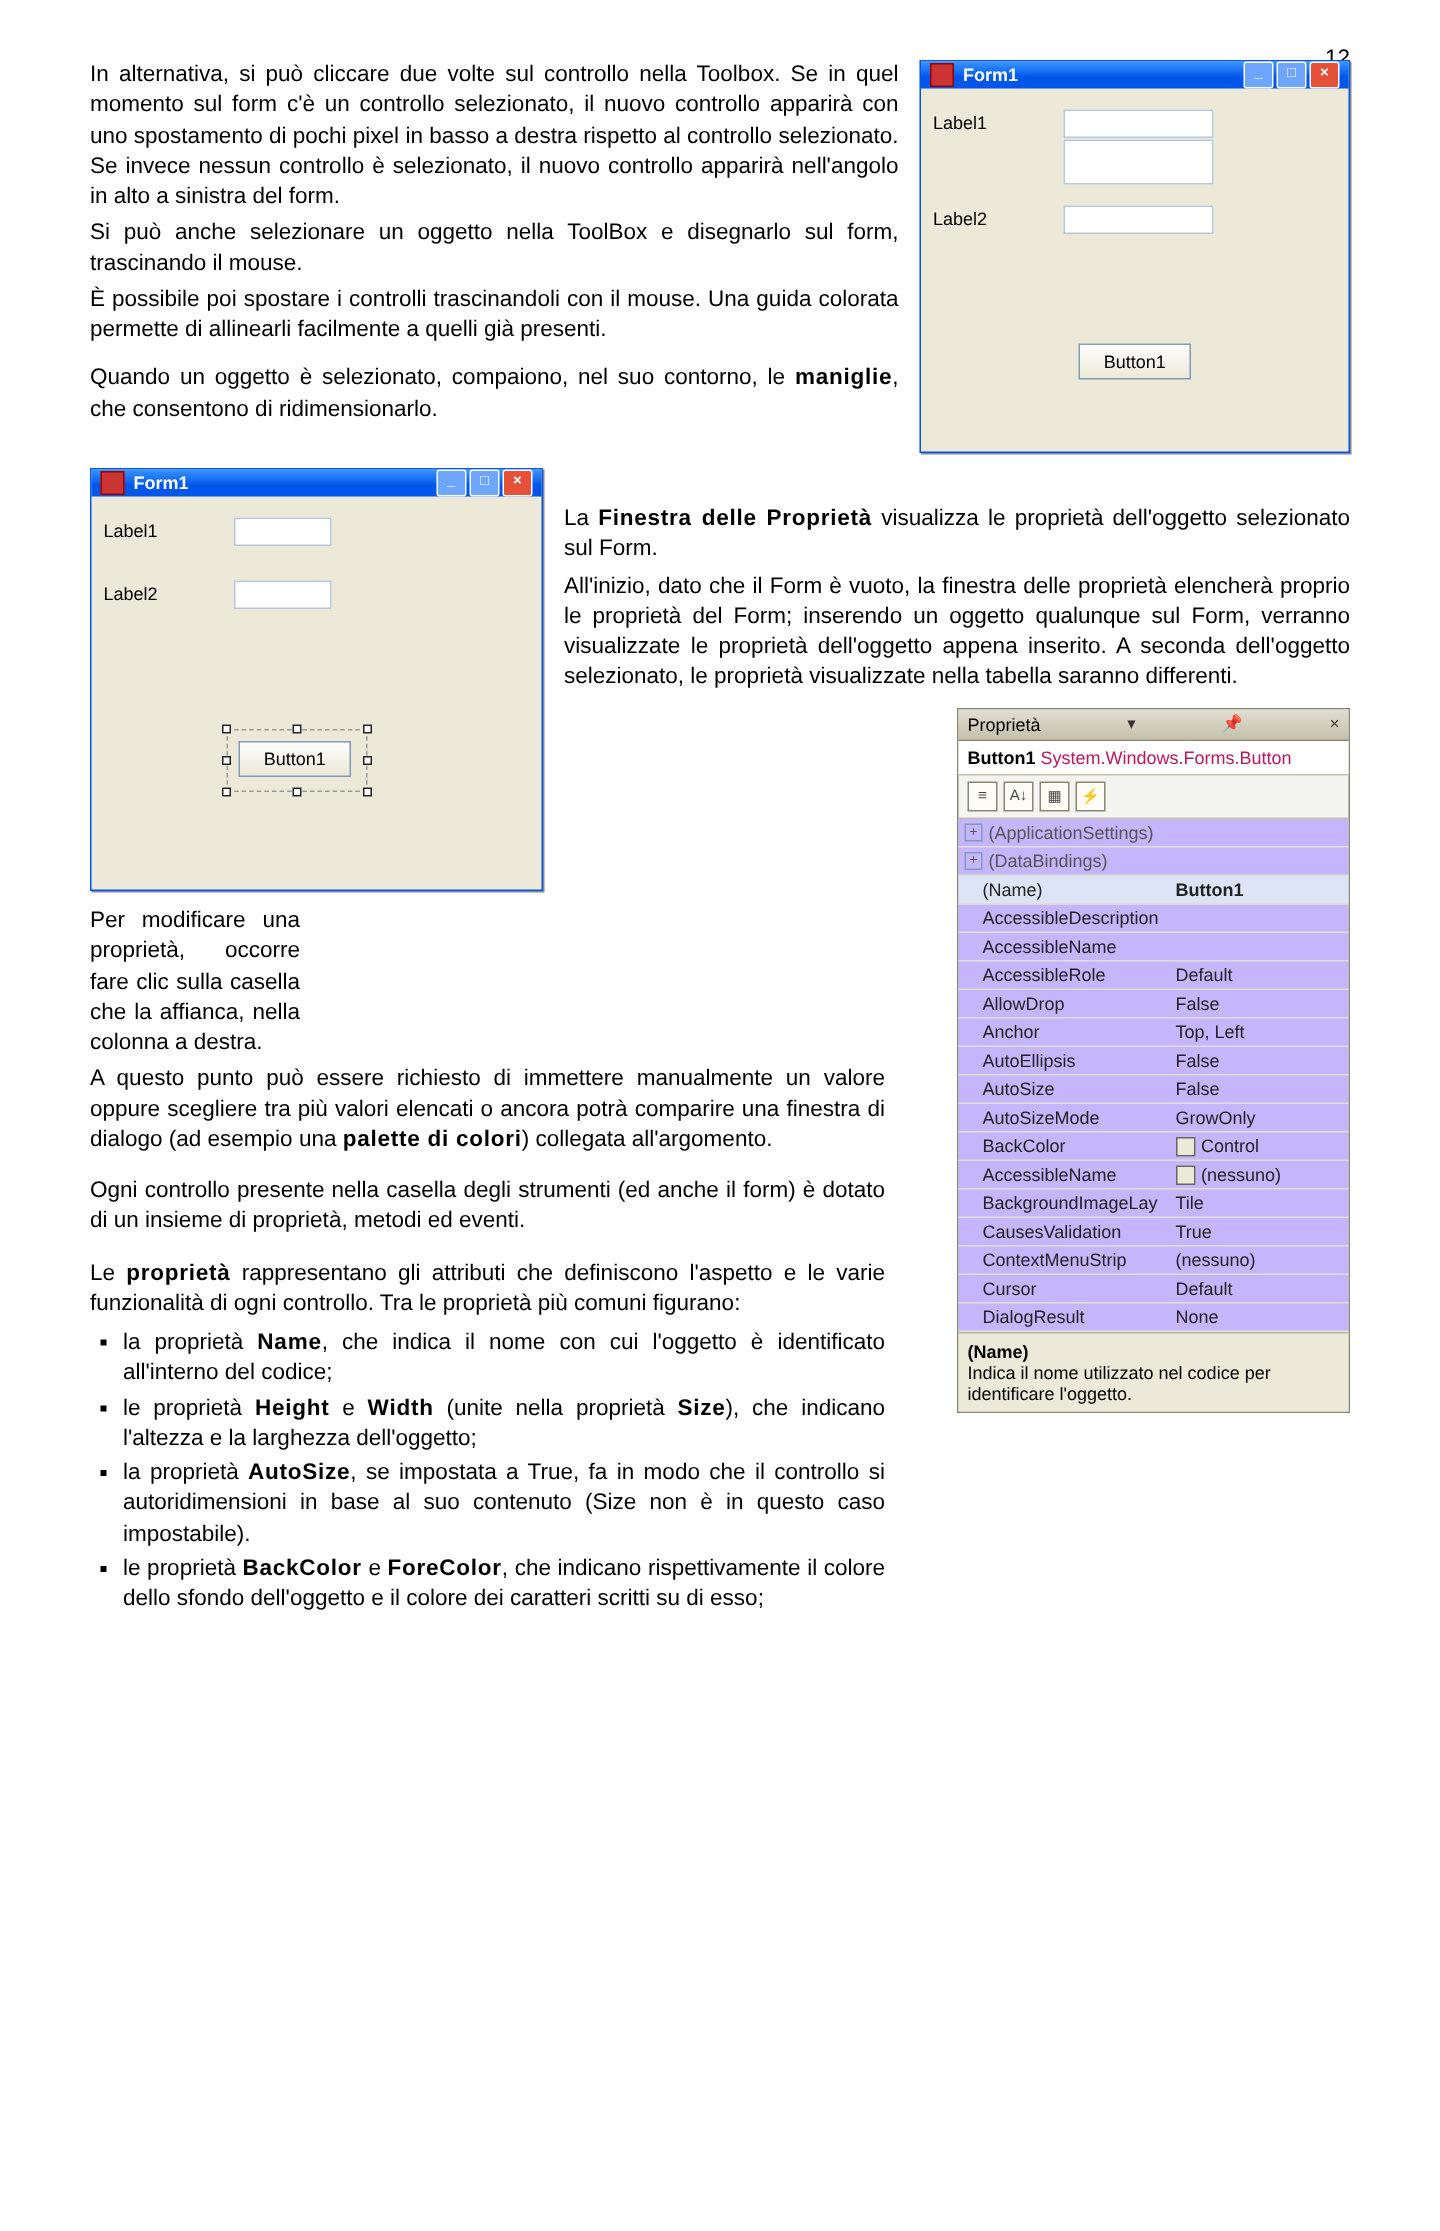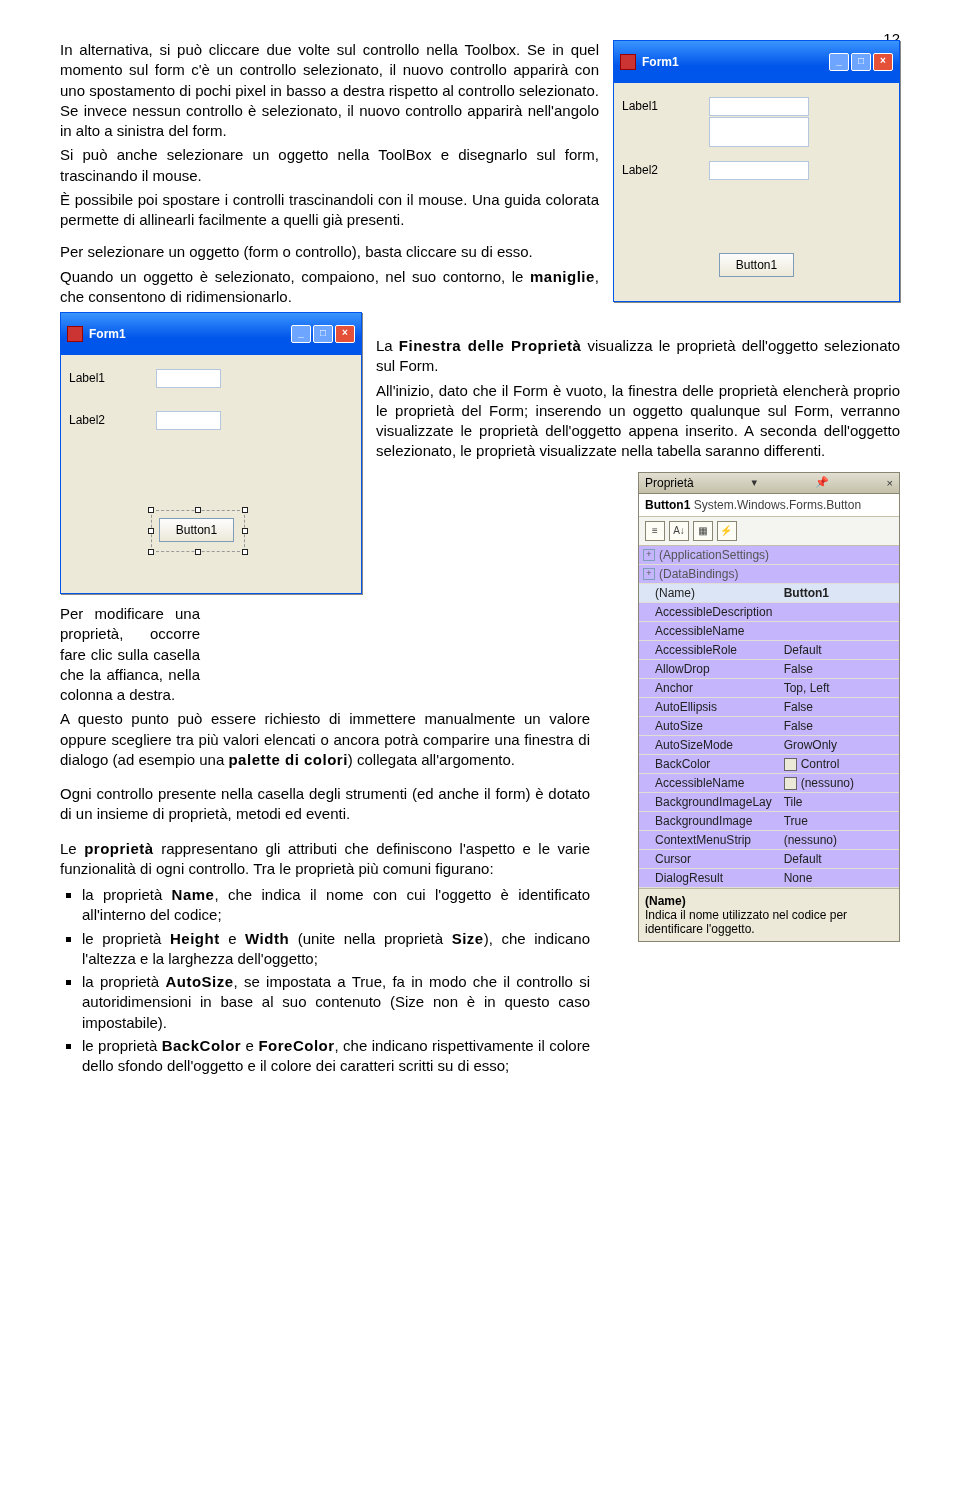--- a/index.html
+++ b/index.html
@@ -51,21 +51,21 @@
     background: #ece9d8;
     border: 1px solid #0055ea;
     box-shadow: 1px 1px 0 #888;
     position: relative;
   }
   .win-title {
     background: linear-gradient(180deg, #3a95ff 0%, #0055ea 60%);
     color: #fff;
     font-weight: bold;
     font-size: 12px;
-    padding: 12px 6px;
+    padding: 0 6px;
     display: flex;
     align-items: center;
     gap: 6px;
   }
   .win-title .icon-app {
     width: 14px; height: 14px;
     background: #c33; border: 1px solid #900;
   }
   .win-buttons {
     margin-left: auto;
@@ -236,21 +236,20 @@
       </div>
     </div>
   </div>
 
   <p class="para">In alternativa, si può cliccare due volte sul controllo nella Toolbox. Se in quel momento sul form c'è un controllo selezionato, il nuovo controllo apparirà con uno spostamento di pochi pixel in basso a destra rispetto al controllo selezionato. Se invece nessun controllo è selezionato, il nuovo controllo apparirà nell'angolo in alto a sinistra del form.</p>
   <p class="para">Si può anche selezionare un oggetto nella ToolBox e disegnarlo sul form, trascinando il mouse.</p>
   <p class="para">È possibile poi spostare i controlli trascinandoli con il mouse. Una guida colorata permette di allinearli facilmente a quelli già presenti.</p>
 
   <div style="height:8px;"></div>
 
-  <p class="para">Per selezionare un oggetto (form o controllo), basta cliccare su di esso.</p>
   <p class="para">
     <span>Quando un oggetto è selezionato, compaiono, nel suo contorno, le </span><span class="strong">maniglie</span><span>, che consentono di ridimensionarlo.</span>
   </p>
 
   <div class="clear"></div>
 
   <div class="figure-left">
     <div class="win-form" style="width:300px;height:280px;">
       <div class="win-title">
         <span class="icon-app"></span>
@@ -291,21 +290,21 @@
 
   <div class="prop-panel">
     <div class="prop-title">
       <span>Proprietà</span>
       <span class="pin">▾</span>
       <span class="pin">📌</span>
       <span class="pin">×</span>
     </div>
     <div class="prop-subtitle">
       <b>Button1</b>
-      <span style="color:#404040;">System.Windows.Forms.Button</span>
+      <span style="color:#be185d;">System.Windows.Forms.Button</span>
     </div>
     <div class="prop-toolbar">
       <div class="tool-btn">≡</div>
       <div class="tool-btn">A↓</div>
       <div class="tool-btn">▦</div>
       <div class="tool-btn">⚡</div>
     </div>
     <div class="prop-grid" id="prop-grid-rows">
         <div class="prop-row expander">
           <div class="pn"><span class="ex-sign">+</span><span>(ApplicationSettings)</span></div>
@@ -357,21 +356,21 @@
         </div>
         <div class="prop-row">
           <div class="pn"><span>AccessibleName</span></div>
           <div class="pv"><span class="swatch"></span><span>(nessuno)</span></div>
         </div>
         <div class="prop-row">
           <div class="pn"><span>BackgroundImageLay</span></div>
           <div class="pv"><span>Tile</span></div>
         </div>
         <div class="prop-row">
-          <div class="pn"><span>BackgroundImage</span></div>
+          <div class="pn"><span>CausesValidation</span></div>
           <div class="pv"><span>True</span></div>
         </div>
         <div class="prop-row">
           <div class="pn"><span>ContextMenuStrip</span></div>
           <div class="pv"><span>(nessuno)</span></div>
         </div>
         <div class="prop-row">
           <div class="pn"><span>Cursor</span></div>
           <div class="pv"><span>Default</span></div>
         </div>

